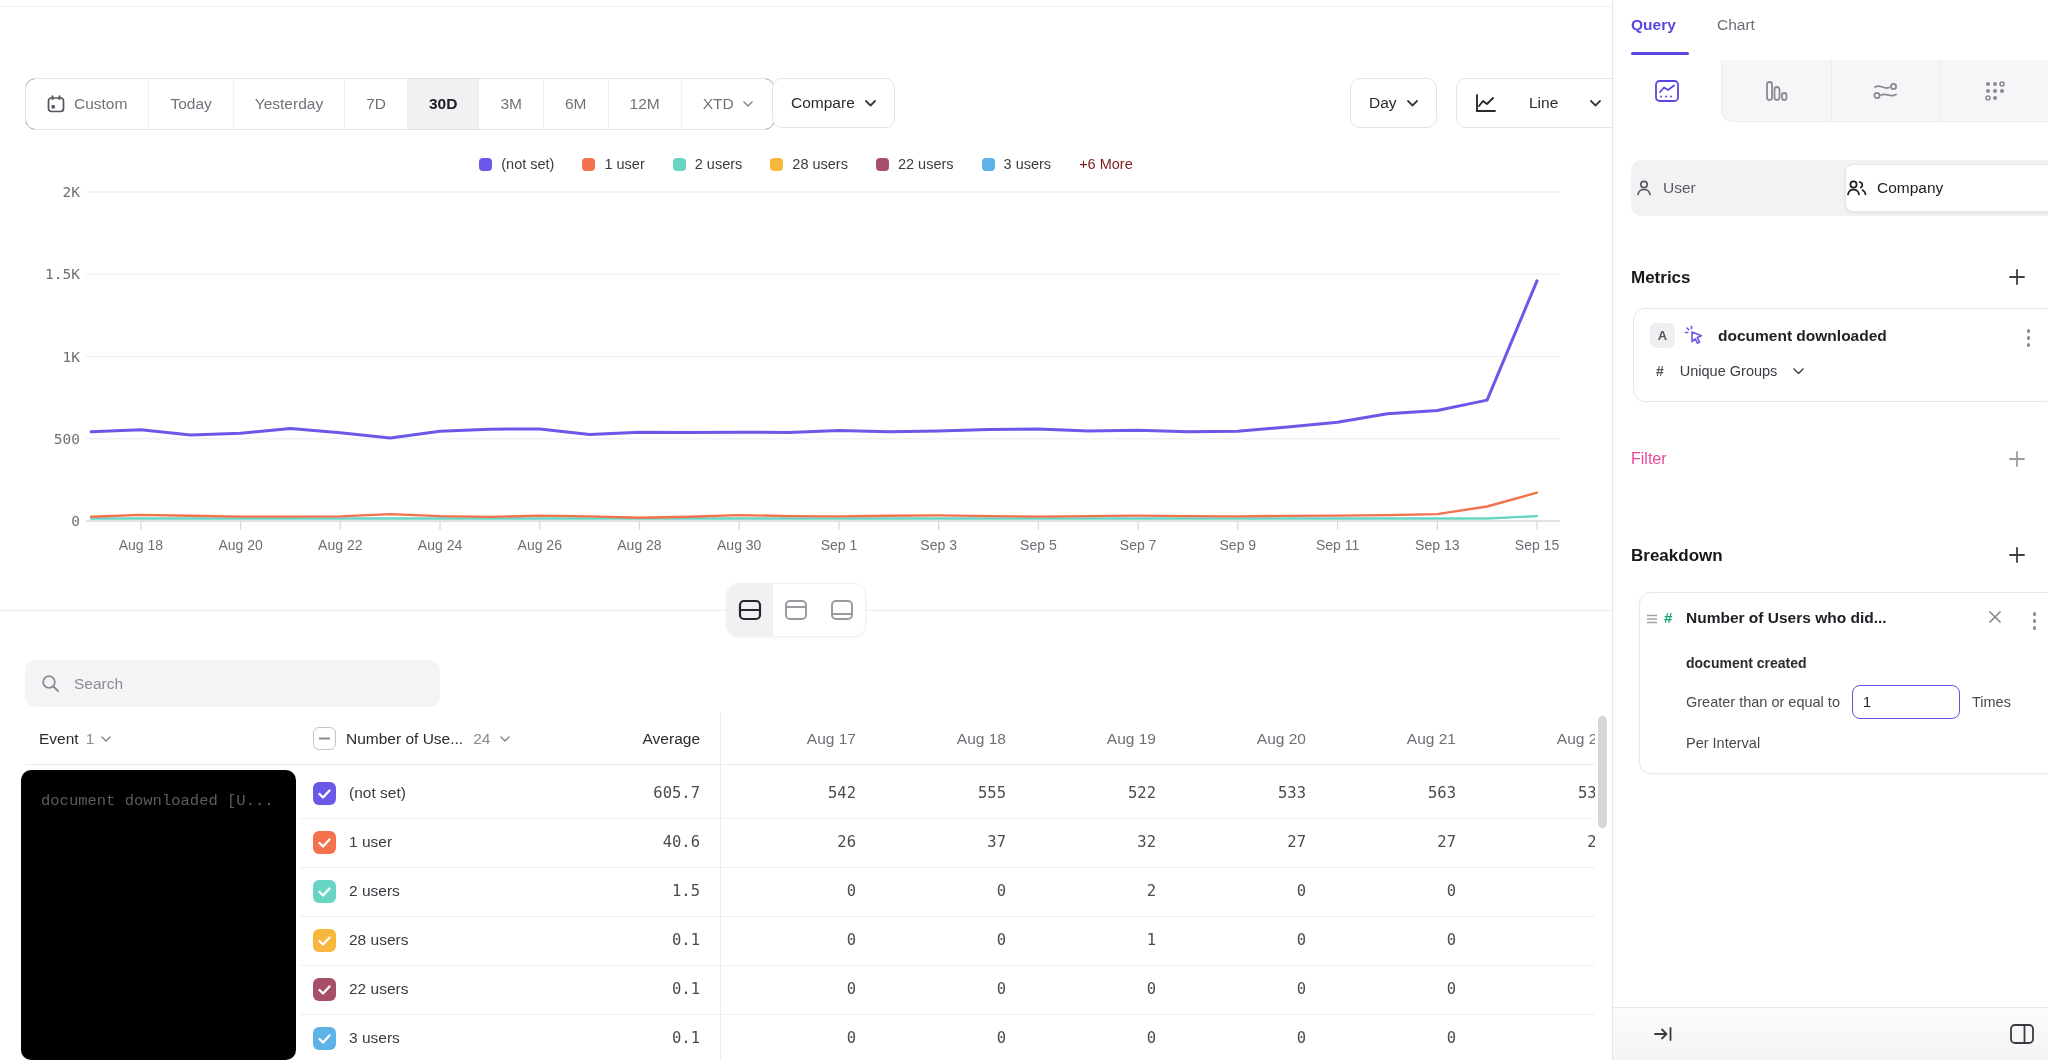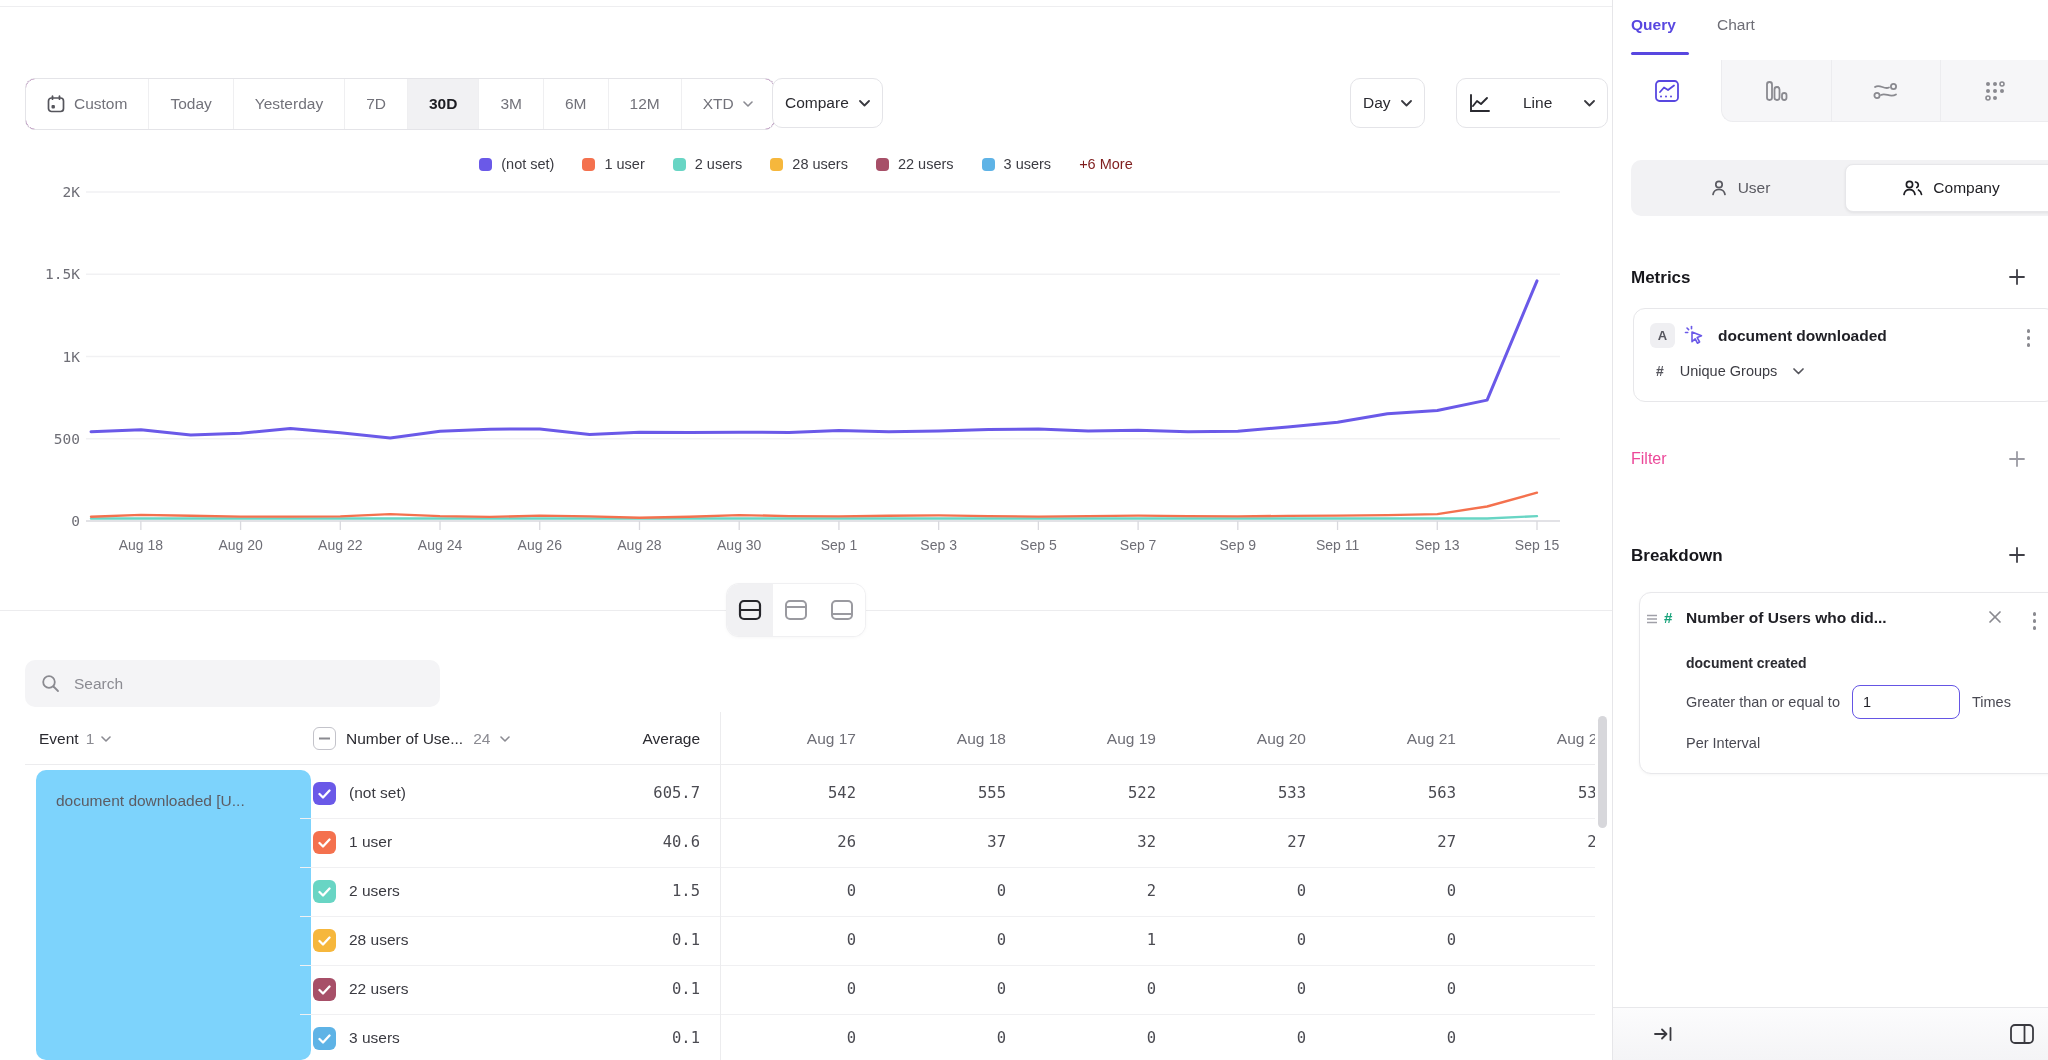--- a/index.html
+++ b/index.html
@@ -9,21 +9,21 @@
   .hairline-top{position:absolute;top:6px;left:0;width:2048px;border-top:1px solid #eeeef0;}
 
   
   .range-group{position:absolute;left:25px;top:78px;height:50px;display:inline-flex;
     border:1px solid #e4e4e8;border-radius:10px;background:#701a75;overflow:hidden;}
   .range-btn{display:flex;align-items:center;gap:9px;padding:0 21px;font-size:15.5px;color:#72727a;
     border-right:1px solid #efeff1;cursor:pointer;white-space:nowrap;background:#fff;}
   .range-btn:last-child{border-right:none;}
   .range-btn.active{background:#f1f1f3;color:#1d1d22;font-weight:700;}
   .tool-btn{position:absolute;top:78px;height:50px;display:inline-flex;align-items:center;gap:10px;
-    padding:0 12px;border:1px solid #e4e4e8;border-radius:10px;background:#fff;font-size:15.5px;color:#2a2a30;cursor:pointer;}
+    padding:0 18px;border:1px solid #e4e4e8;border-radius:10px;background:#fff;font-size:15.5px;color:#2a2a30;cursor:pointer;}
 
   
   .legend{position:absolute;top:156px;left:0;width:1612px;display:flex;justify-content:center;
     align-items:center;gap:28px;}
   .legend-item{display:flex;align-items:center;gap:9px;font-size:14.5px;color:#3c3c43;cursor:pointer;}
   .legend-swatch{width:13px;height:13px;border-radius:4px;display:inline-block;}
   .legend-more{font-size:14.5px;color:#7f1d1d;cursor:pointer;}
 
   
   .chart-svg{position:absolute;left:0;top:0;pointer-events:none;}
@@ -47,22 +47,22 @@
   .th-muted{color:#8b8b92;}
   .event-header{position:absolute;left:39px;top:712px;height:53px;display:flex;align-items:center;gap:7px;cursor:pointer;}
   .group-header{position:absolute;left:313px;top:712px;height:53px;display:flex;align-items:center;gap:10px;}
   .avg-header{position:absolute;left:560px;top:712px;height:53px;width:140px;display:flex;align-items:center;
     justify-content:flex-end;font-size:15.5px;color:#2a2a30;}
   .date-header{position:absolute;left:720px;top:712px;width:875px;height:53px;overflow:hidden;display:flex;align-items:center;}
   .date-cell{width:150px;flex:0 0 150px;text-align:right;padding-right:14px;box-sizing:border-box;
     font-size:15.5px;color:#6f6f77;}
   .header-underline{position:absolute;left:25px;top:764px;width:1570px;border-top:1px solid #ececee;}
   .v-divider{position:absolute;left:720px;top:712px;height:348px;border-left:1px solid #ececee;}
-  .names-panel{position:absolute;left:36px;top:770px;width:275px;height:290px;background:#7dd3fc;
-    border-radius:10px;overflow:hidden;}
+  .names-panel{position:absolute;left:21px;top:770px;width:275px;height:290px;background:#000000;
+    border-radius:10px;overflow:hidden;font-family:Liberation Mono, monospace;}
   .names-panel .ev-name{display:block;margin:22px 0 0 20px;font-size:15.5px;color:#5c5c63;white-space:nowrap;}
   .rows-wrap{position:absolute;left:300px;top:770px;width:1295px;height:290px;overflow:hidden;}
   .t-row{position:relative;height:48px;border-bottom:1px solid #f0f0f2;}
   .t-row .cb{position:absolute;left:13px;top:12px;width:23px;height:23px;border-radius:6px;
     display:flex;align-items:center;justify-content:center;cursor:pointer;}
   .t-row .lbl{position:absolute;left:49px;top:14px;font-size:15.5px;color:#3a3a41;}
   .t-row .avg{position:absolute;left:250px;top:14px;width:150px;text-align:right;font-size:15.5px;color:#4b4b52;}
   .t-row .row-dates{position:absolute;left:420px;top:14px;display:flex;}
   .t-row .val{width:150px;flex:0 0 150px;text-align:right;padding-right:14px;box-sizing:border-box;
     font-size:15.5px;color:#4b4b52;}
@@ -76,21 +76,21 @@
   .panel-tab{position:absolute;top:16px;font-size:15.5px;cursor:pointer;}
   .tab-underline{position:absolute;left:18px;top:52px;width:58px;height:3px;border-radius:2px;}
   .icon-strip{position:absolute;left:0;top:60px;width:436px;height:62px;display:flex;}
   .is-cell{flex:1;display:flex;align-items:center;justify-content:center;cursor:pointer;
     background:#f6f6f8;border-bottom:1px solid #ececef;border-left:1px solid #ececef;box-sizing:border-box;}
   .is-cell:first-child{border-left:none;}
   .is-cell.active{background:#fff;border-bottom:1px solid #fff;}
   .is-cell.rounded{border-bottom-left-radius:12px;}
   .seg{position:absolute;left:18px;top:160px;width:430px;height:56px;background:#f2f2f4;border-radius:10px;
     display:flex;padding:4px;box-sizing:border-box;}
-  .seg-opt{flex:1;display:flex;align-items:center;justify-content:center;gap:10px;font-size:15.5px;
+  .seg-opt{flex:1;display:flex;align-items:center;gap:10px;font-size:15.5px;
     color:#5a5a61;cursor:pointer;border-radius:8px;}
   .seg-opt.selected{background:#fff;border:1px solid #e7e7ea;box-shadow:0 1px 3px rgba(0,0,0,.07);
     color:#1d1d22;font-weight:500;}
   .sec-title{position:absolute;left:18px;font-size:17px;font-weight:700;color:#17171c;}
   .sec-title.muted{font-weight:500;color:#ec4899;font-size:16px;}
   .plus-btn{position:absolute;right:20px;width:22px;height:22px;display:flex;align-items:center;justify-content:center;cursor:pointer;}
   .metric-card{position:absolute;left:20px;top:308px;width:424px;height:94px;border:1px solid #e7e7ea;
     border-radius:12px;background:#fff;box-sizing:border-box;}
   .a-badge{position:absolute;left:16px;top:14px;width:25px;height:25px;background:#efeff2;border-radius:6px;
     display:flex;align-items:center;justify-content:center;font-size:13px;font-weight:700;color:#56565e;}

